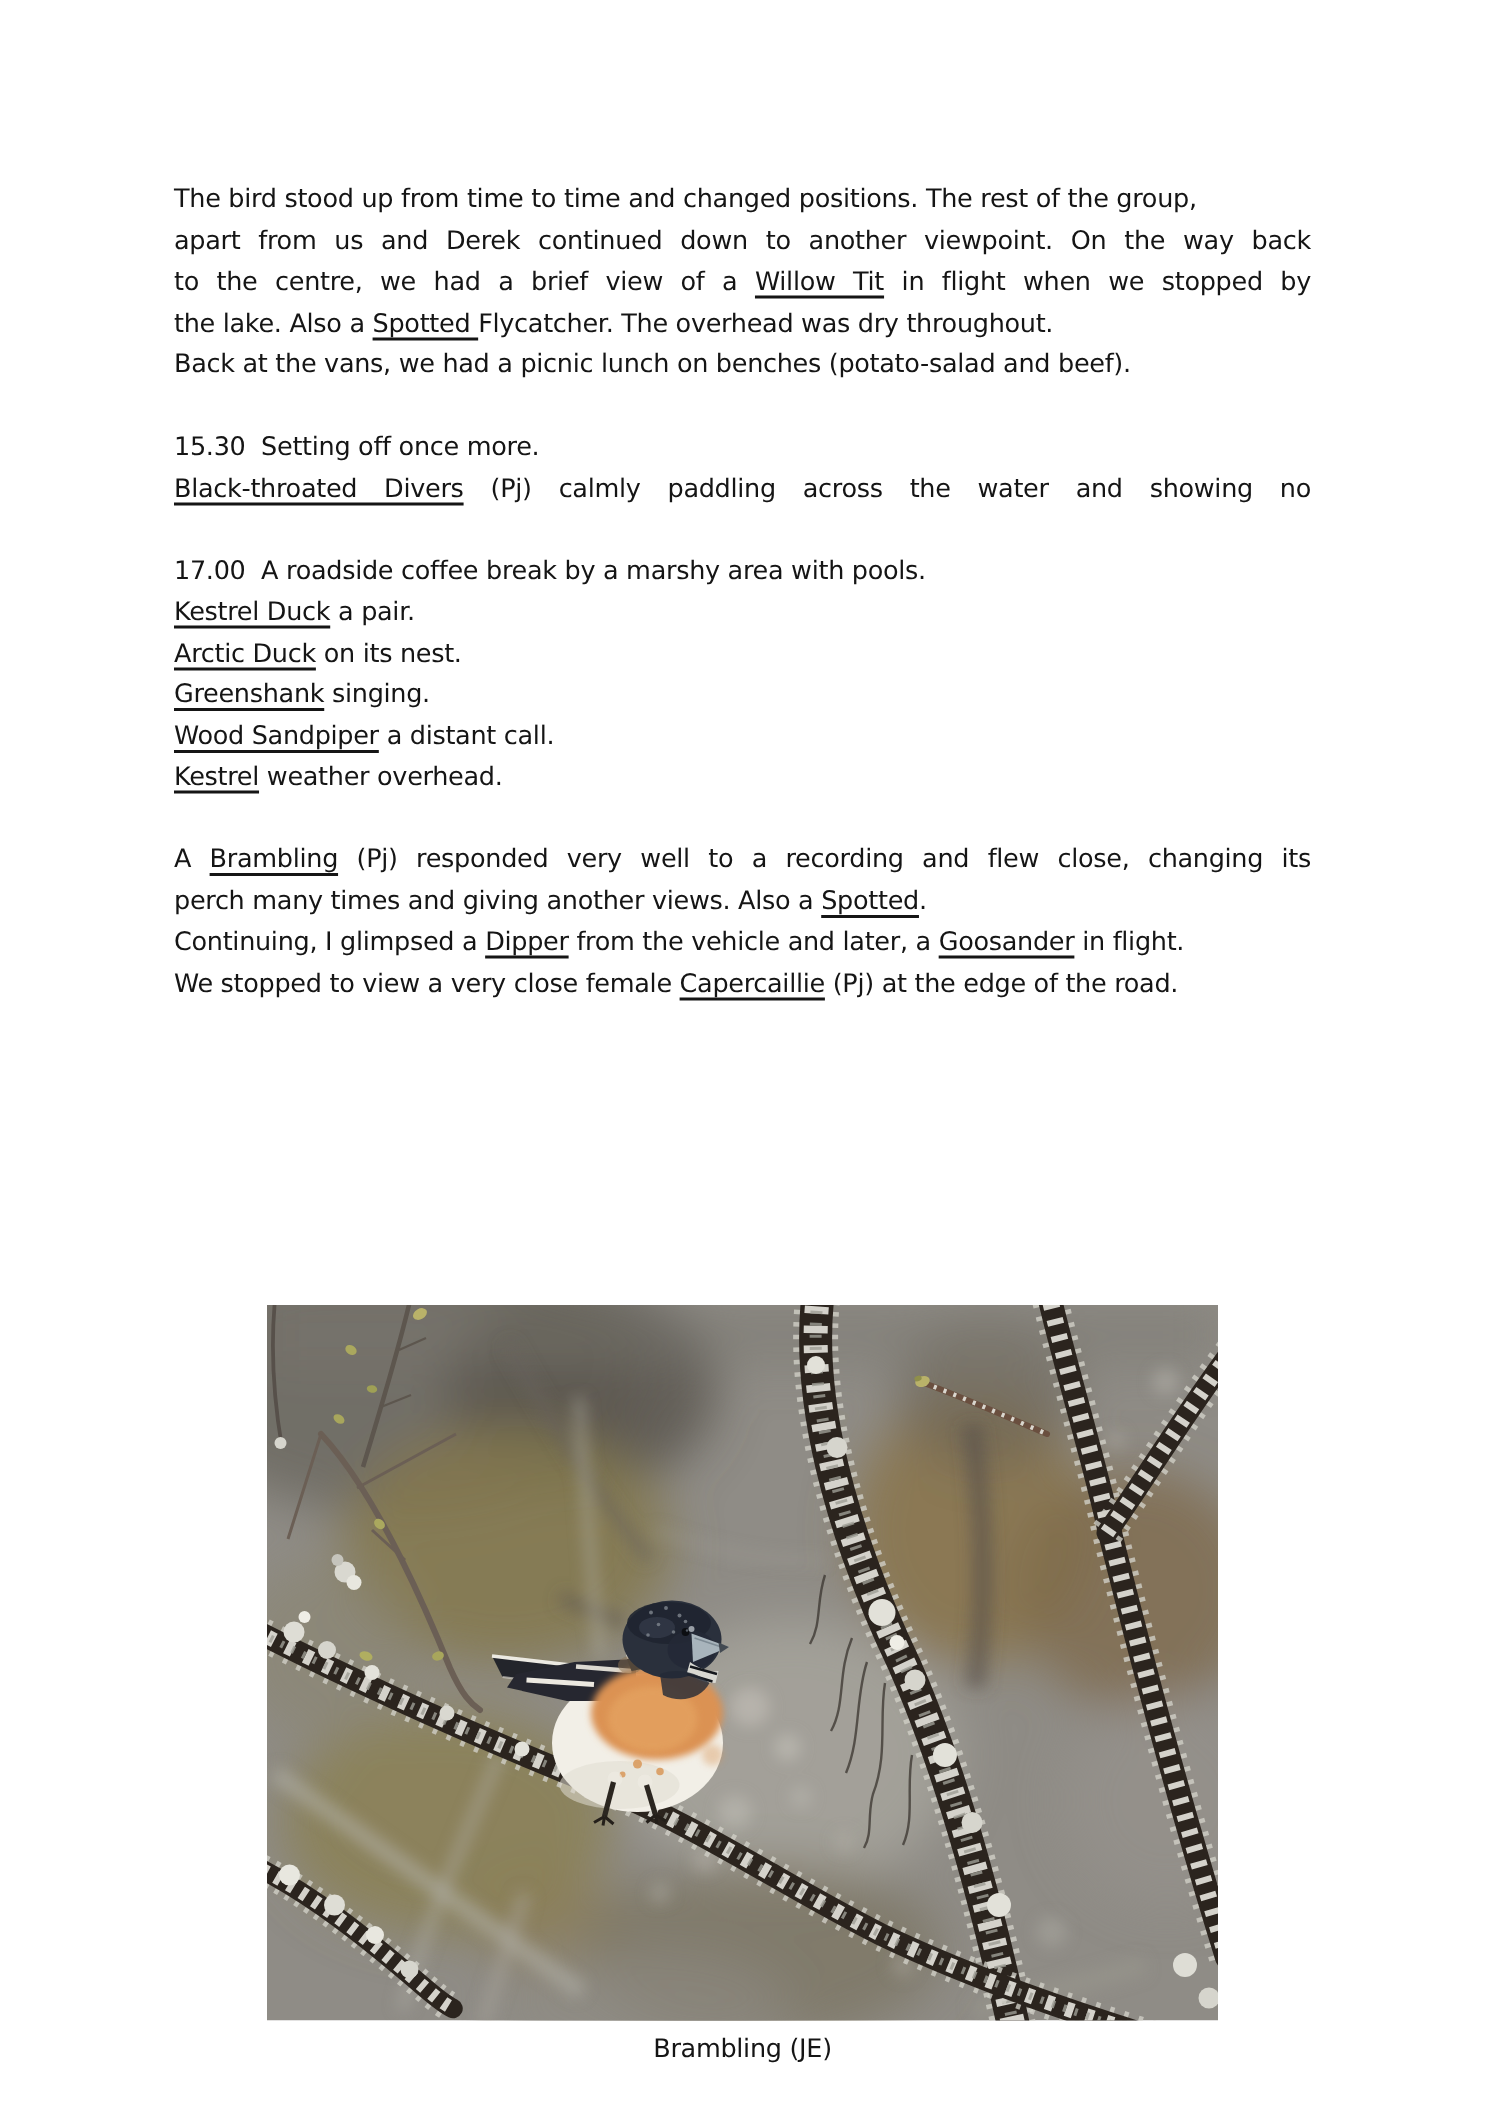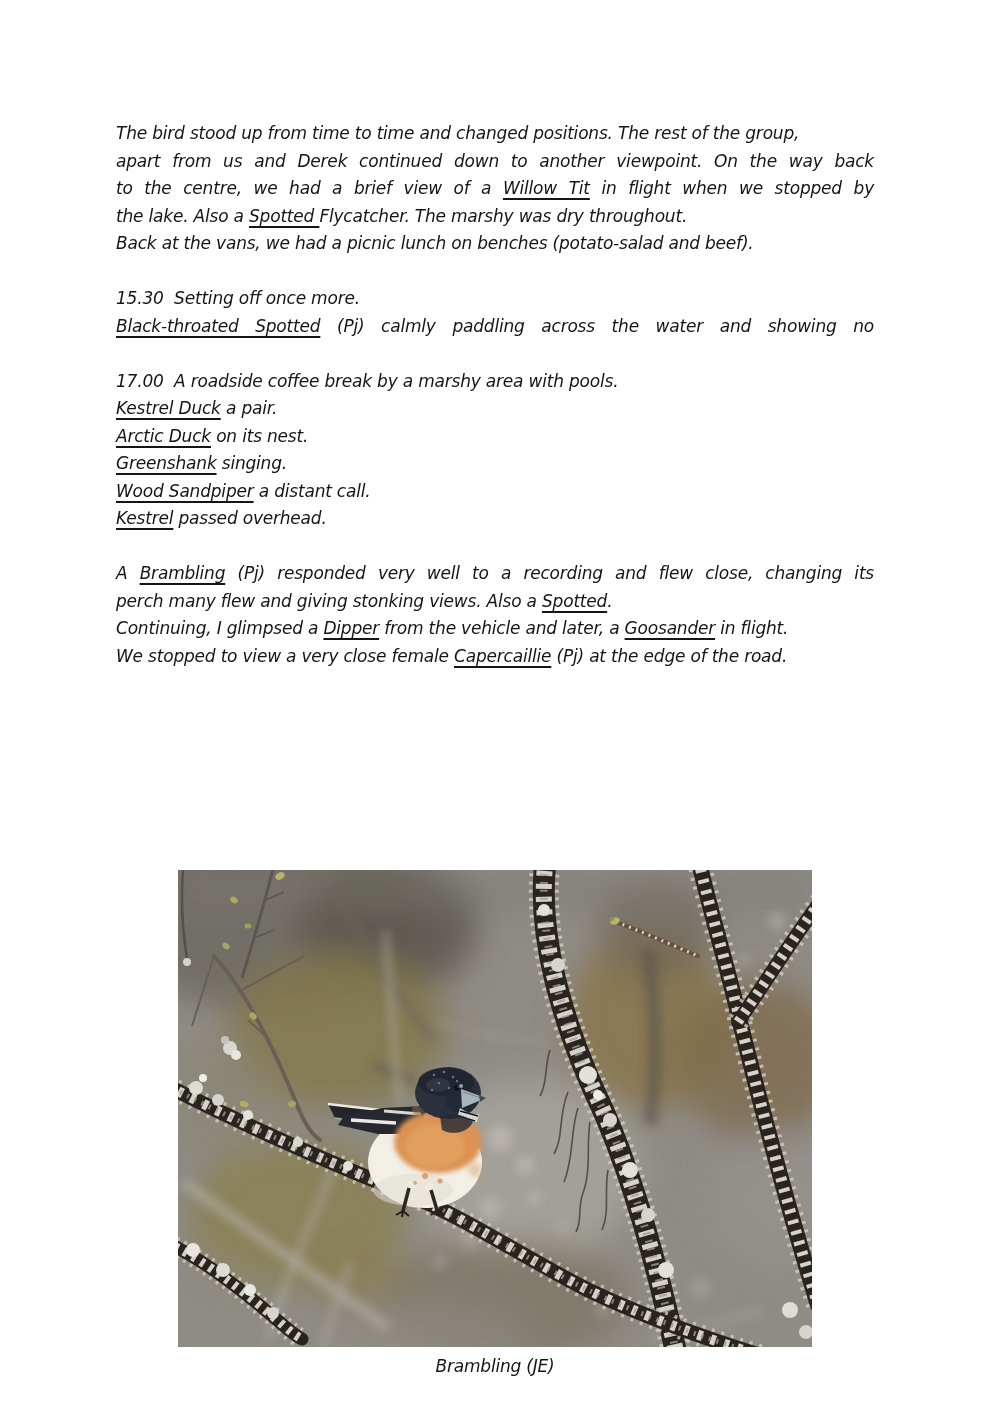--- a/index.html
+++ b/index.html
@@ -6,21 +6,21 @@
   .page{
     position:relative;
     width:992px;height:1403px;
     margin:0 auto;
     background:var(--page-bg,#ffffff);
     overflow:hidden;
     font-family:"DejaVu Sans", sans-serif;
     color:var(--text-color,#151515);
   }
   .content{
-    position:absolute;left:116px;top:120px;width:758px;font-style:italic;
+    position:absolute;left:116px;top:120px;width:758px;
   }
   .para{margin:0 0 27.5px 0;}
   .para:last-of-type{margin-bottom:0;}
   .line{
     font-size:17px;line-height:27.5px;
     white-space:pre;
     letter-spacing:-0.2px;
   }
   .line.just{
     white-space:normal;
@@ -52,38 +52,38 @@
 </style>
 </head>
 <body>
 
 <div class="page">
   <div class="content" id="doc-body">
       <div class="para">
         <div class="line"><span>The bird stood up from time to time and changed positions. The rest of the group,</span></div>
         <div class="line just"><span>apart from us and Derek continued down to another viewpoint. On the way back</span></div>
         <div class="line just"><span>to the centre, we had a brief view of a </span><span class="u">Willow Tit</span><span> in flight when we stopped by</span></div>
-        <div class="line"><span>the lake. Also a </span><span class="u">Spotted </span><span>Flycatcher. The marshy was dry throughout.</span></div>
+        <div class="line"><span>the lake. Also a </span><span class="u">Spotted </span><span>Flycatcher. The overhead was dry throughout.</span></div>
         <div class="line"><span>Back at the vans, we had a picnic lunch on benches (potato-salad and beef).</span></div>
       </div>
       <div class="para">
         <div class="line"><span>15.30  Setting off once more.</span></div>
-        <div class="line just"><span class="u">Black-throated Spotted</span><span> (Pj) calmly paddling across the water and showing no</span></div>
+        <div class="line just"><span class="u">Black-throated Divers</span><span> (Pj) calmly paddling across the water and showing no</span></div>
       </div>
       <div class="para">
         <div class="line"><span>17.00  A roadside coffee break by a marshy area with pools.</span></div>
         <div class="line"><span class="u">Kestrel Duck</span><span> a pair.</span></div>
         <div class="line"><span class="u">Arctic Duck</span><span> on its nest.</span></div>
         <div class="line"><span class="u">Greenshank</span><span> singing.</span></div>
         <div class="line"><span class="u">Wood Sandpiper</span><span> a distant call.</span></div>
-        <div class="line"><span class="u">Kestrel</span><span> passed overhead.</span></div>
+        <div class="line"><span class="u">Kestrel</span><span> weather overhead.</span></div>
       </div>
       <div class="para">
         <div class="line just"><span>A </span><span class="u">Brambling</span><span> (Pj) responded very well to a recording and flew close, changing its</span></div>
-        <div class="line"><span>perch many flew and giving stonking views. Also a </span><span class="u">Spotted</span><span>.</span></div>
+        <div class="line"><span>perch many times and giving another views. Also a </span><span class="u">Spotted</span><span>.</span></div>
         <div class="line"><span>Continuing, I glimpsed a </span><span class="u">Dipper</span><span> from the vehicle and later, a </span><span class="u">Goosander</span><span> in flight.</span></div>
         <div class="line"><span>We stopped to view a very close female </span><span class="u">Capercaillie</span><span> (Pj) at the edge of the road.</span></div>
       </div>
     </div>
 
   <div class="content" style="top:870px;pointer-events:none;">
     <figure style="margin-top:0;">
       <svg class="photo-frame" viewBox="0 0 634 477" role="img">
         <defs>
           <clipPath id="clip">

